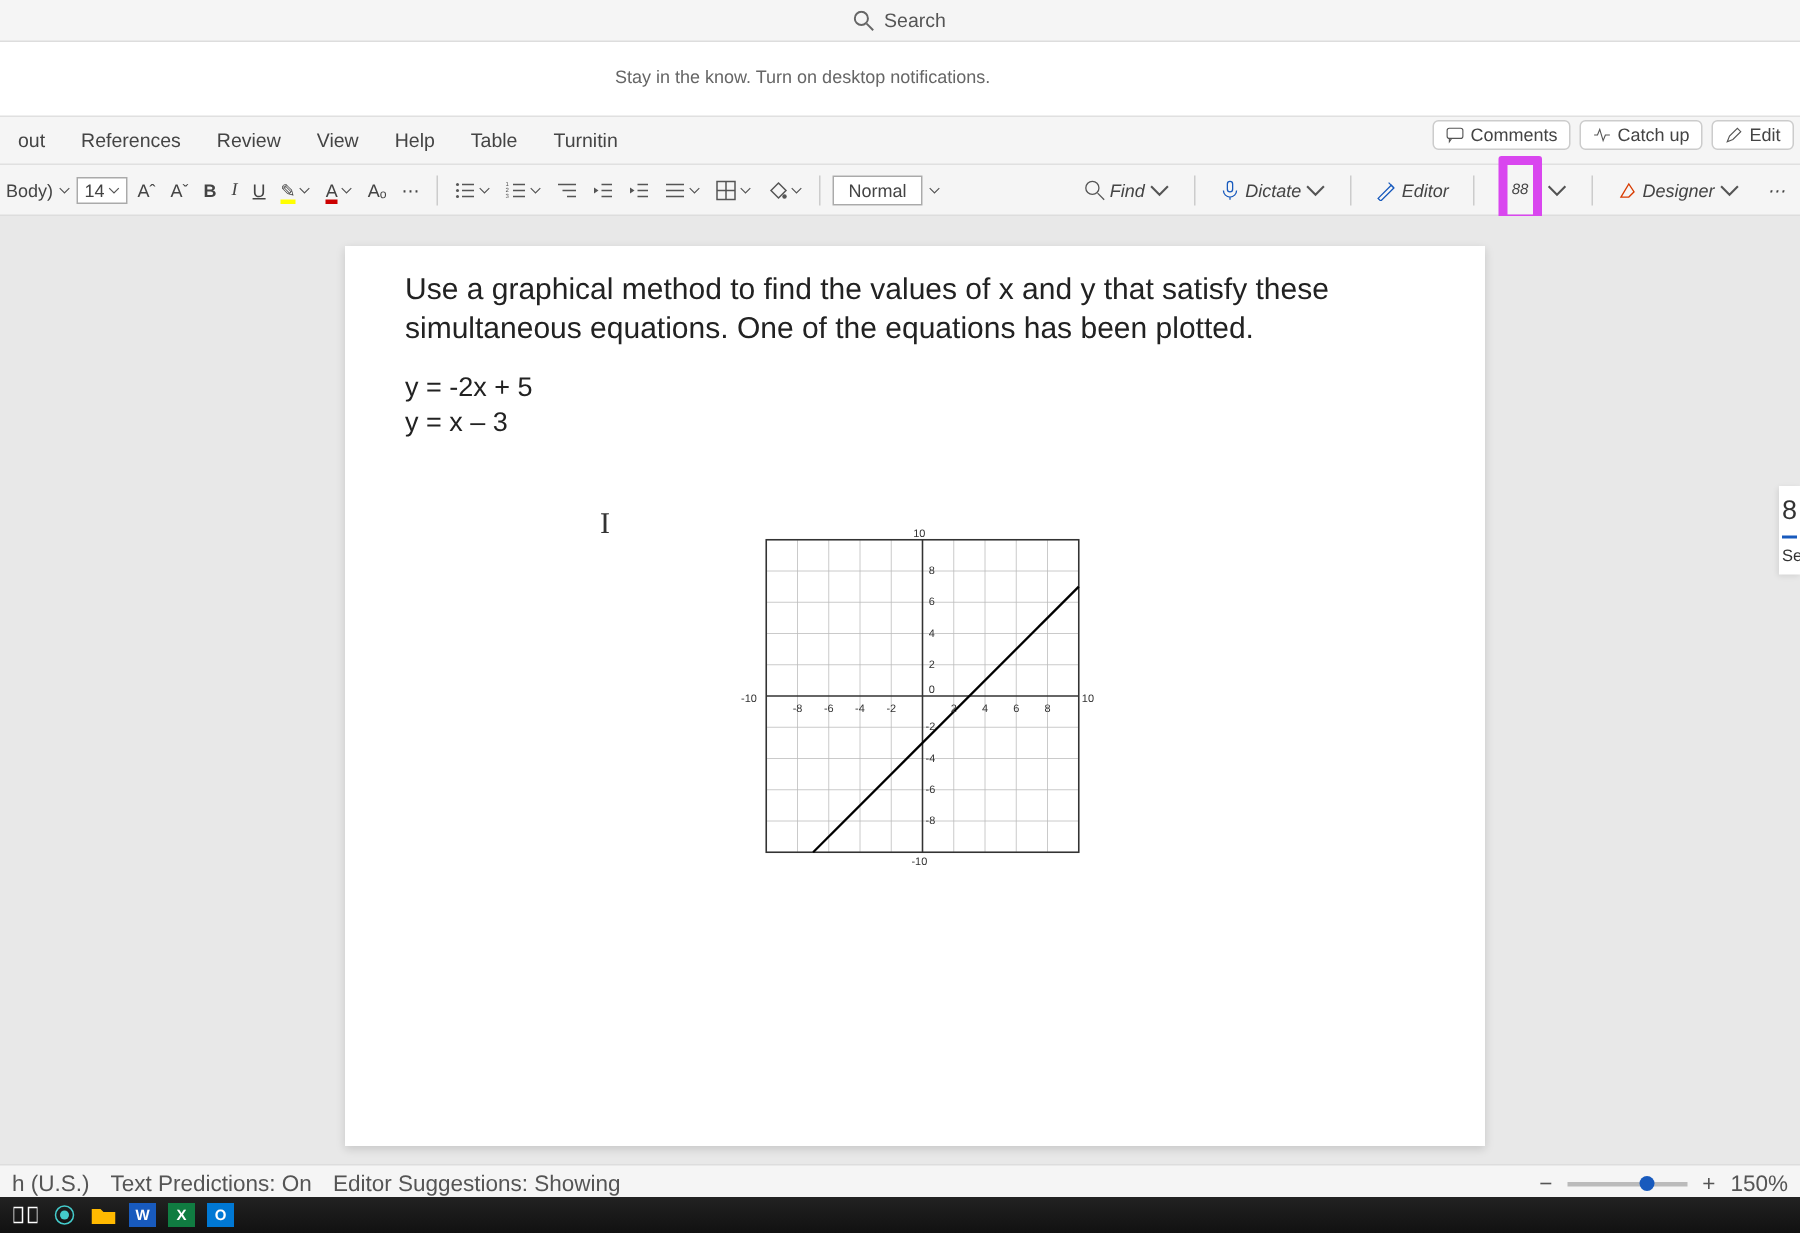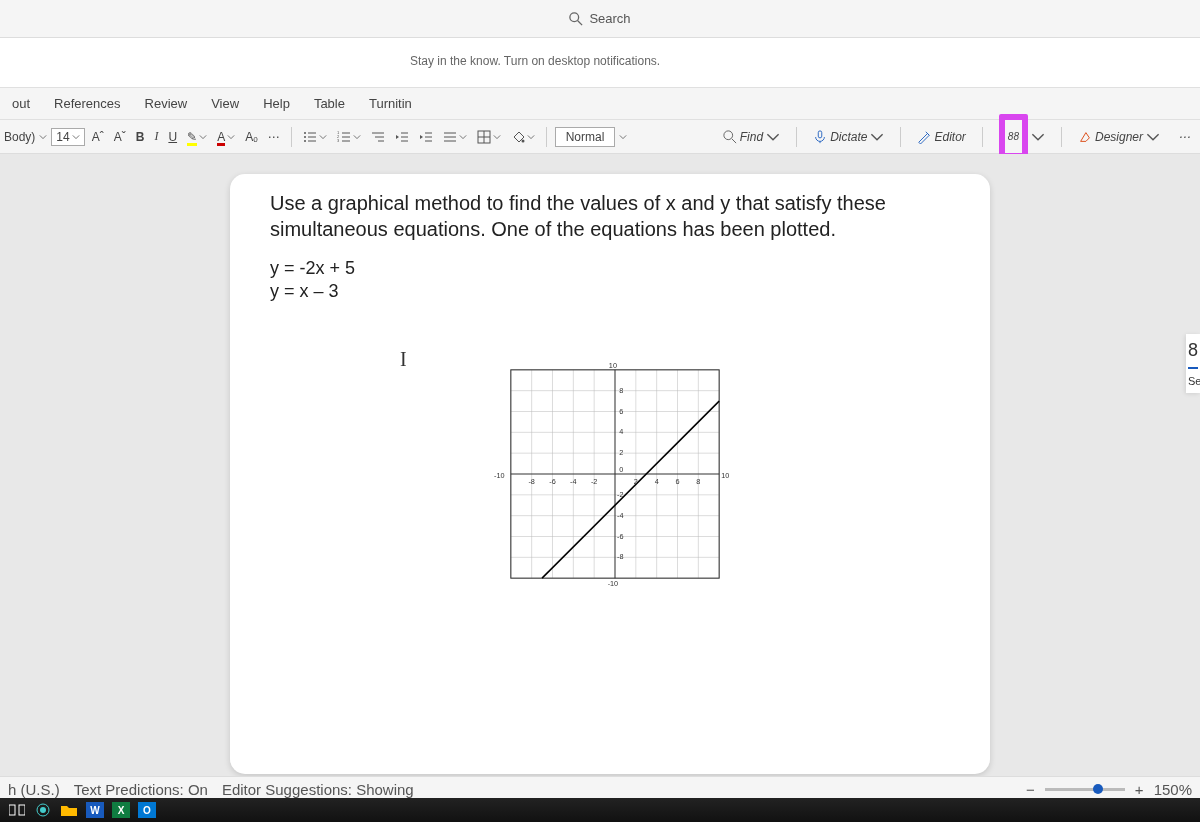--- a/index.html
+++ b/index.html
@@ -1,19 +1,19 @@
 <!DOCTYPE html>
 <html><head>
 <meta charset="utf-8">
 <style>
 * { box-sizing: border-box; margin: 0; padding: 0; font-family: 'Segoe UI', Arial, sans-serif; }
 body { background: #e8e8e8; width: 1200px; height: 822px; overflow: hidden; position: relative; }
 
 
-.title-area { background: #f5f5f5; height: 38px; display: flex; align-items: center; justify-content: center; border-bottom: 1px solid #ddd; }
+.title-area { background: #f5f5f5; height: 28px; display: flex; align-items: center; justify-content: center; border-bottom: 1px solid #ddd; }
 .title-search { display: flex; align-items: center; gap: 6px; color: #555; font-size: 13px; }
 .title-search svg { width: 14px; height: 14px; }
 
 
 .notif-bar { background: #fff; height: 50px; border-bottom: 1px solid #e0e0e0; position: relative; display: flex; flex-direction: column; justify-content: center; padding-left: 410px; }
 .notif-text { color: #666; font-size: 12px; margin-bottom: 4px; }
 .search-word { display: flex; align-items: center; gap: 6px; border: 1px solid #ccc; border-radius: 4px; padding: 3px 10px; width: 380px; background: #fff; font-size: 12px; color: #555; }
 .search-word svg { width: 12px; height: 12px; }
 
 .updated-badge { position: absolute; left: 0; top: 58px; display: flex; align-items: center; gap: 4px; font-size: 12px; color: #555; padding: 2px 8px; margin-top: 48px; }
@@ -41,21 +41,21 @@
 .color-a::after { content:''; position:absolute; bottom:-2px; left:0; right:0; height:3px; background:#c00; }
 .chev { width: 8px; height: 8px; }
 .style-box { border: 1px solid #aaa; padding: 2px 10px; background: #fff; font-size: 12px; }
 .tb-right { margin-left: auto; display: flex; gap: 6px; align-items: center; }
 .tb-right .btn { display: flex; align-items: center; gap: 3px; padding: 2px 6px; font-size: 12px; color: #444; font-style: italic; }
 .tb-right svg { width: 14px; height: 14px; }
 .editor-img { border:6px solid #d946ef; padding:11px 3px; font-size:10px; border-radius:2px; }
 
 
 .doc-area { background: #e8e8e8; height: 640px; padding: 20px 0 0 230px; position: relative; }
-.page { background: #fff; width: 760px; height: 600px; box-shadow: 0 2px 6px rgba(0,0,0,0.15); padding: 16px 40px; position: relative; border-radius: 15px; }
+.page { background: #fff; width: 760px; height: 600px; box-shadow: 0 2px 6px rgba(0,0,0,0.15); padding: 16px 40px; position: relative; }
 .q-text { font-size: 20px; color: #222; line-height: 1.3; margin-bottom: 16px; }
 .eq { font-size: 18px; color: #222; margin-bottom: 2px; }
 .cursor-i { position: absolute; left: 170px; top: 174px; font-family: serif; font-size: 20px; color: #333; }
 
 
 .graph { position: absolute; left: 250px; top: 175px; width: 270px; height: 250px; }
 .graph svg { width: 100%; height: 100%; }
 
 
 .side-badge { position: absolute; right: 0; top: 180px; background: #fff; padding: 6px 2px; box-shadow: -1px 1px 4px rgba(0,0,0,0.1); font-size: 18px; color: #333; text-align: center; width: 14px; }
@@ -103,20 +103,41 @@
 </div>
 
 <div class="tabs-row">
   <div class="tab">out</div>
   <div class="tab">References</div>
   <div class="tab">Review</div>
   <div class="tab">View</div>
   <div class="tab">Help</div>
   <div class="tab">Table</div>
   <div class="tab">Turnitin</div>
+  <div class="right-actions">
+    <div class="pill-btn">
+      <svg viewBox="0 0 16 16">
+          <rect x="1" y="2" width="14" height="9" rx="2" fill="none" stroke="#555"></rect>
+          <path d="M5 11l-2 3v-3" fill="none" stroke="#555"></path>
+        </svg>
+      <span>Comments</span>
+    </div>
+    <div class="pill-btn">
+      <svg viewBox="0 0 16 16">
+          <path d="M1 8h3l2-5 3 10 2-5h4" fill="none" stroke="#555"></path>
+        </svg>
+      <span>Catch up</span>
+    </div>
+    <div class="pill-btn">
+      <svg viewBox="0 0 16 16">
+          <path d="M2 14l2-5 7-7 3 3-7 7-5 2z" fill="none" stroke="#555"></path>
+        </svg>
+      <span>Edit</span>
+    </div>
+  </div>
 </div>
 
 <div class="toolbar">
   <span>Body)</span>
   <svg class="chev" viewBox="0 0 10 10">
       <path d="M1 3l4 4 4-4" fill="none" stroke="#555"></path>
     </svg>
   <div class="font-sel">
     <span>14</span>
     <svg class="chev" viewBox="0 0 10 10">

